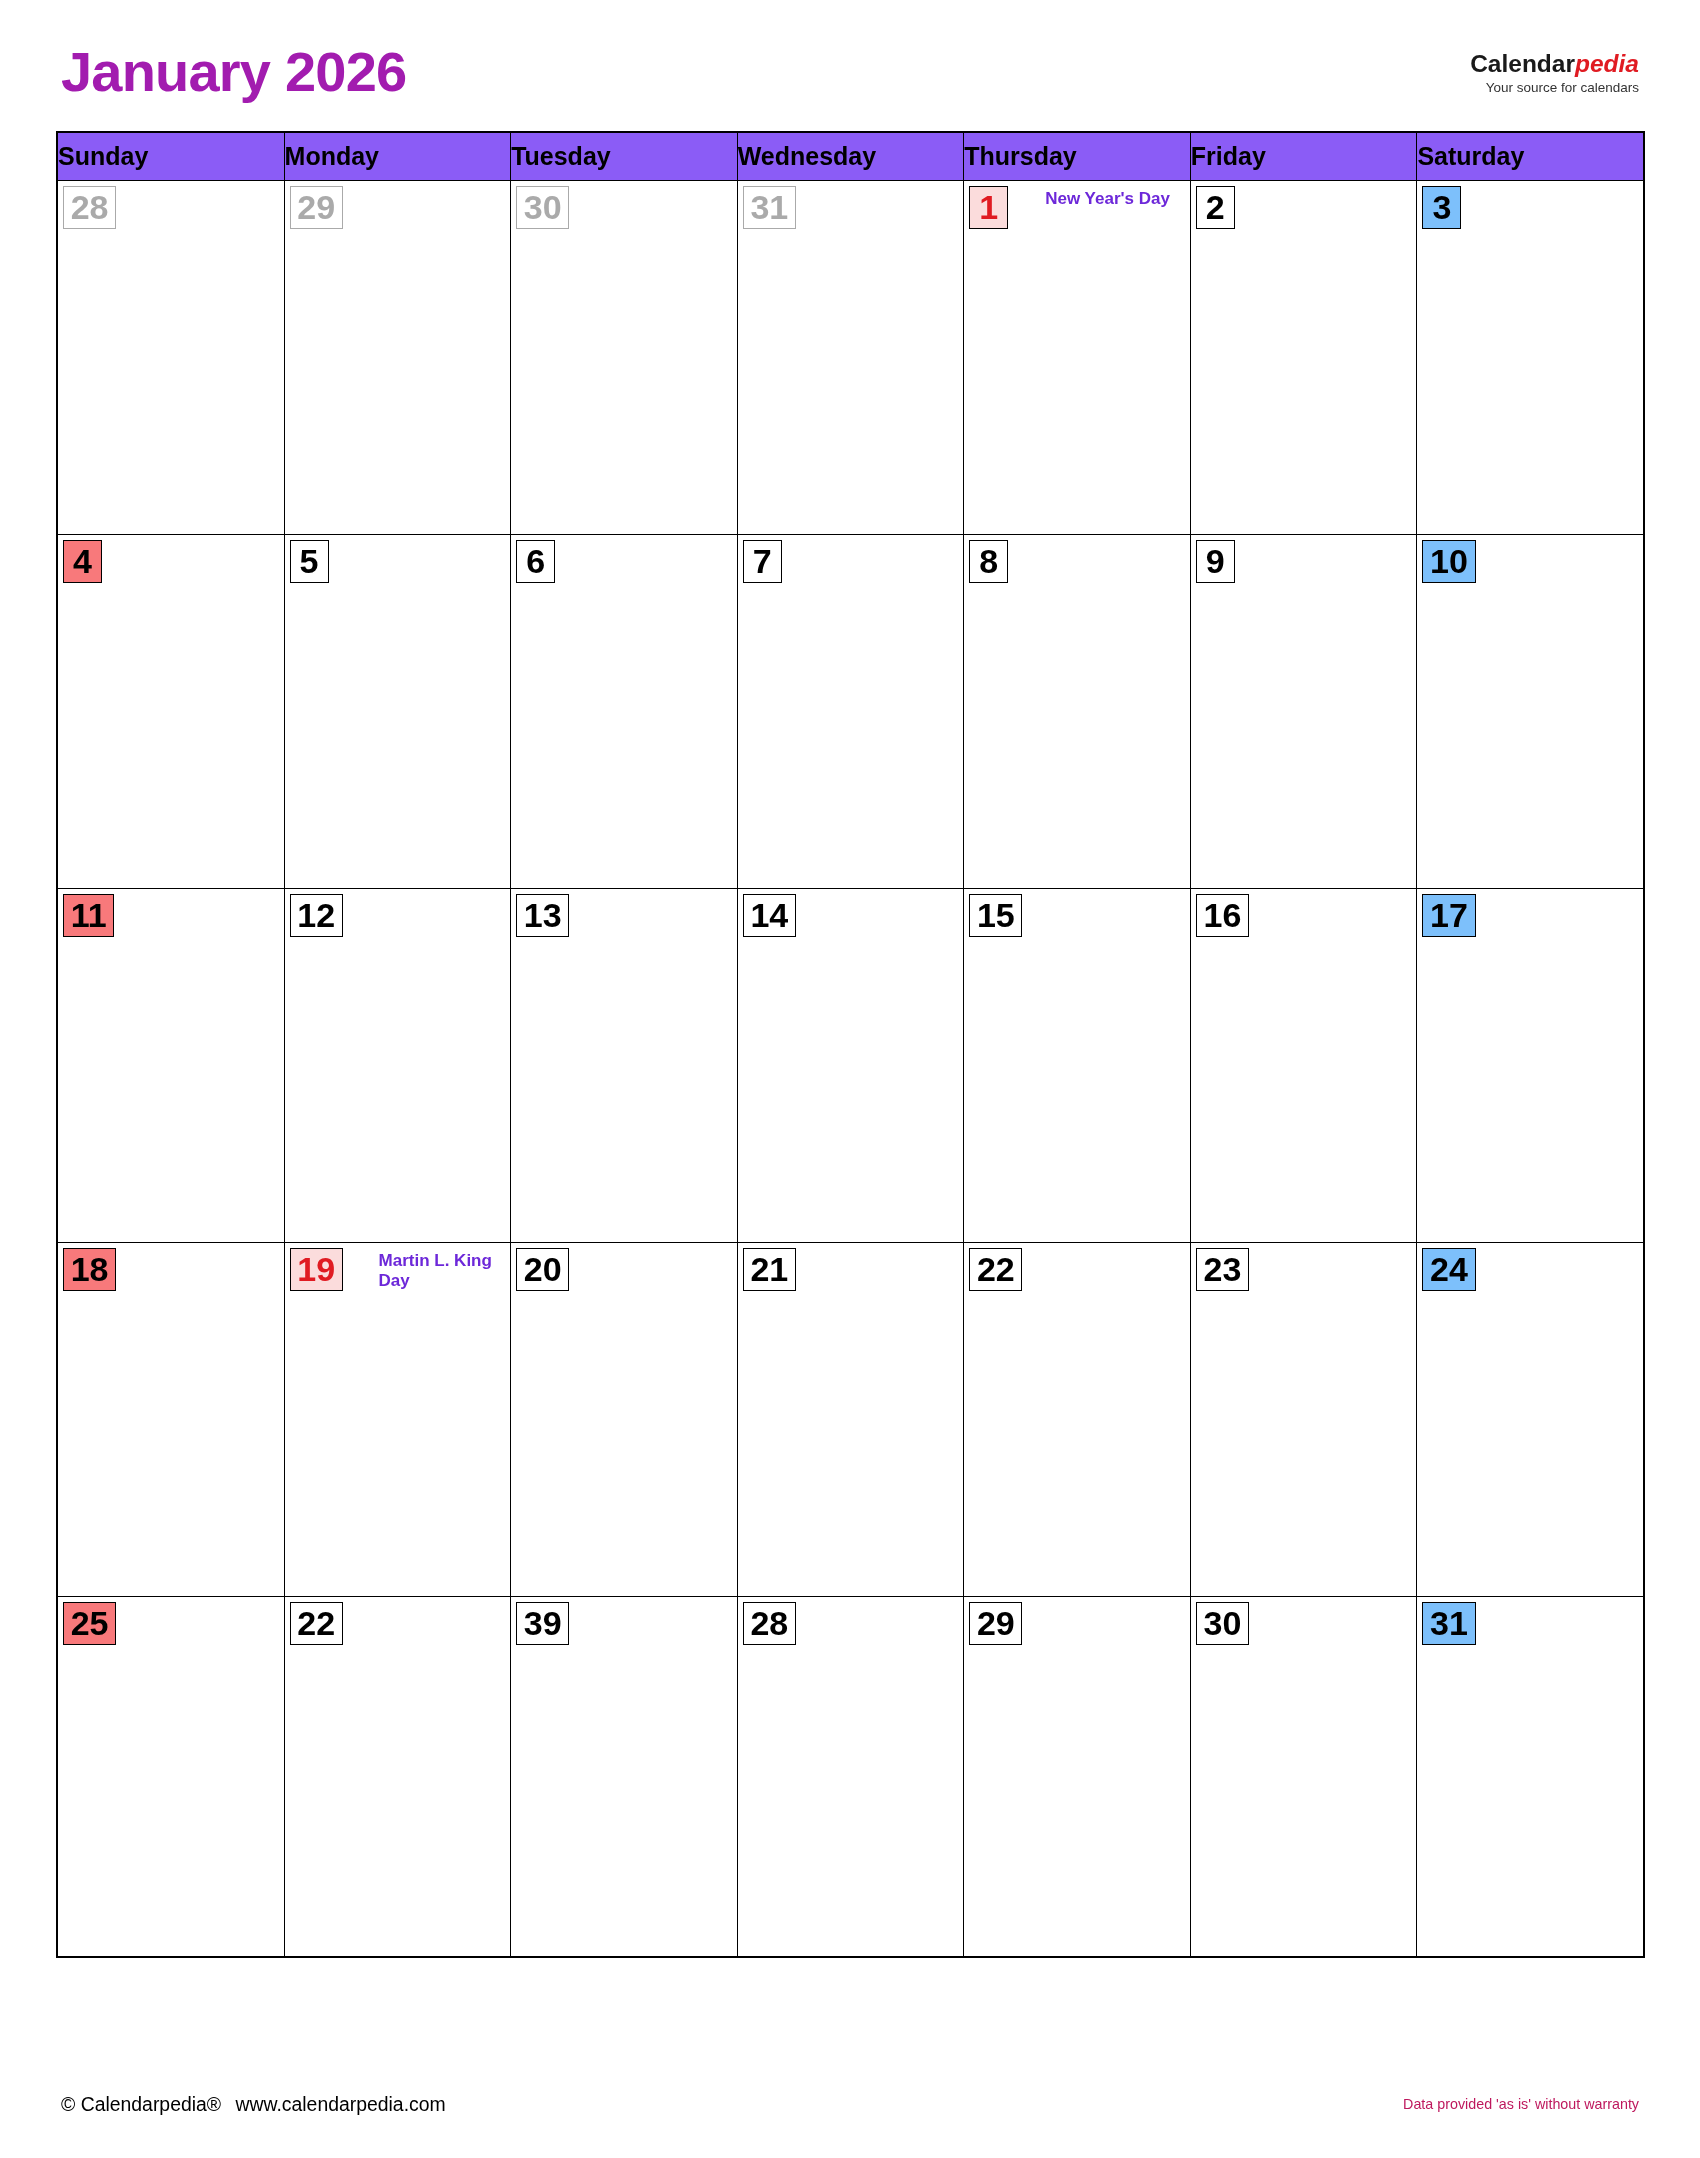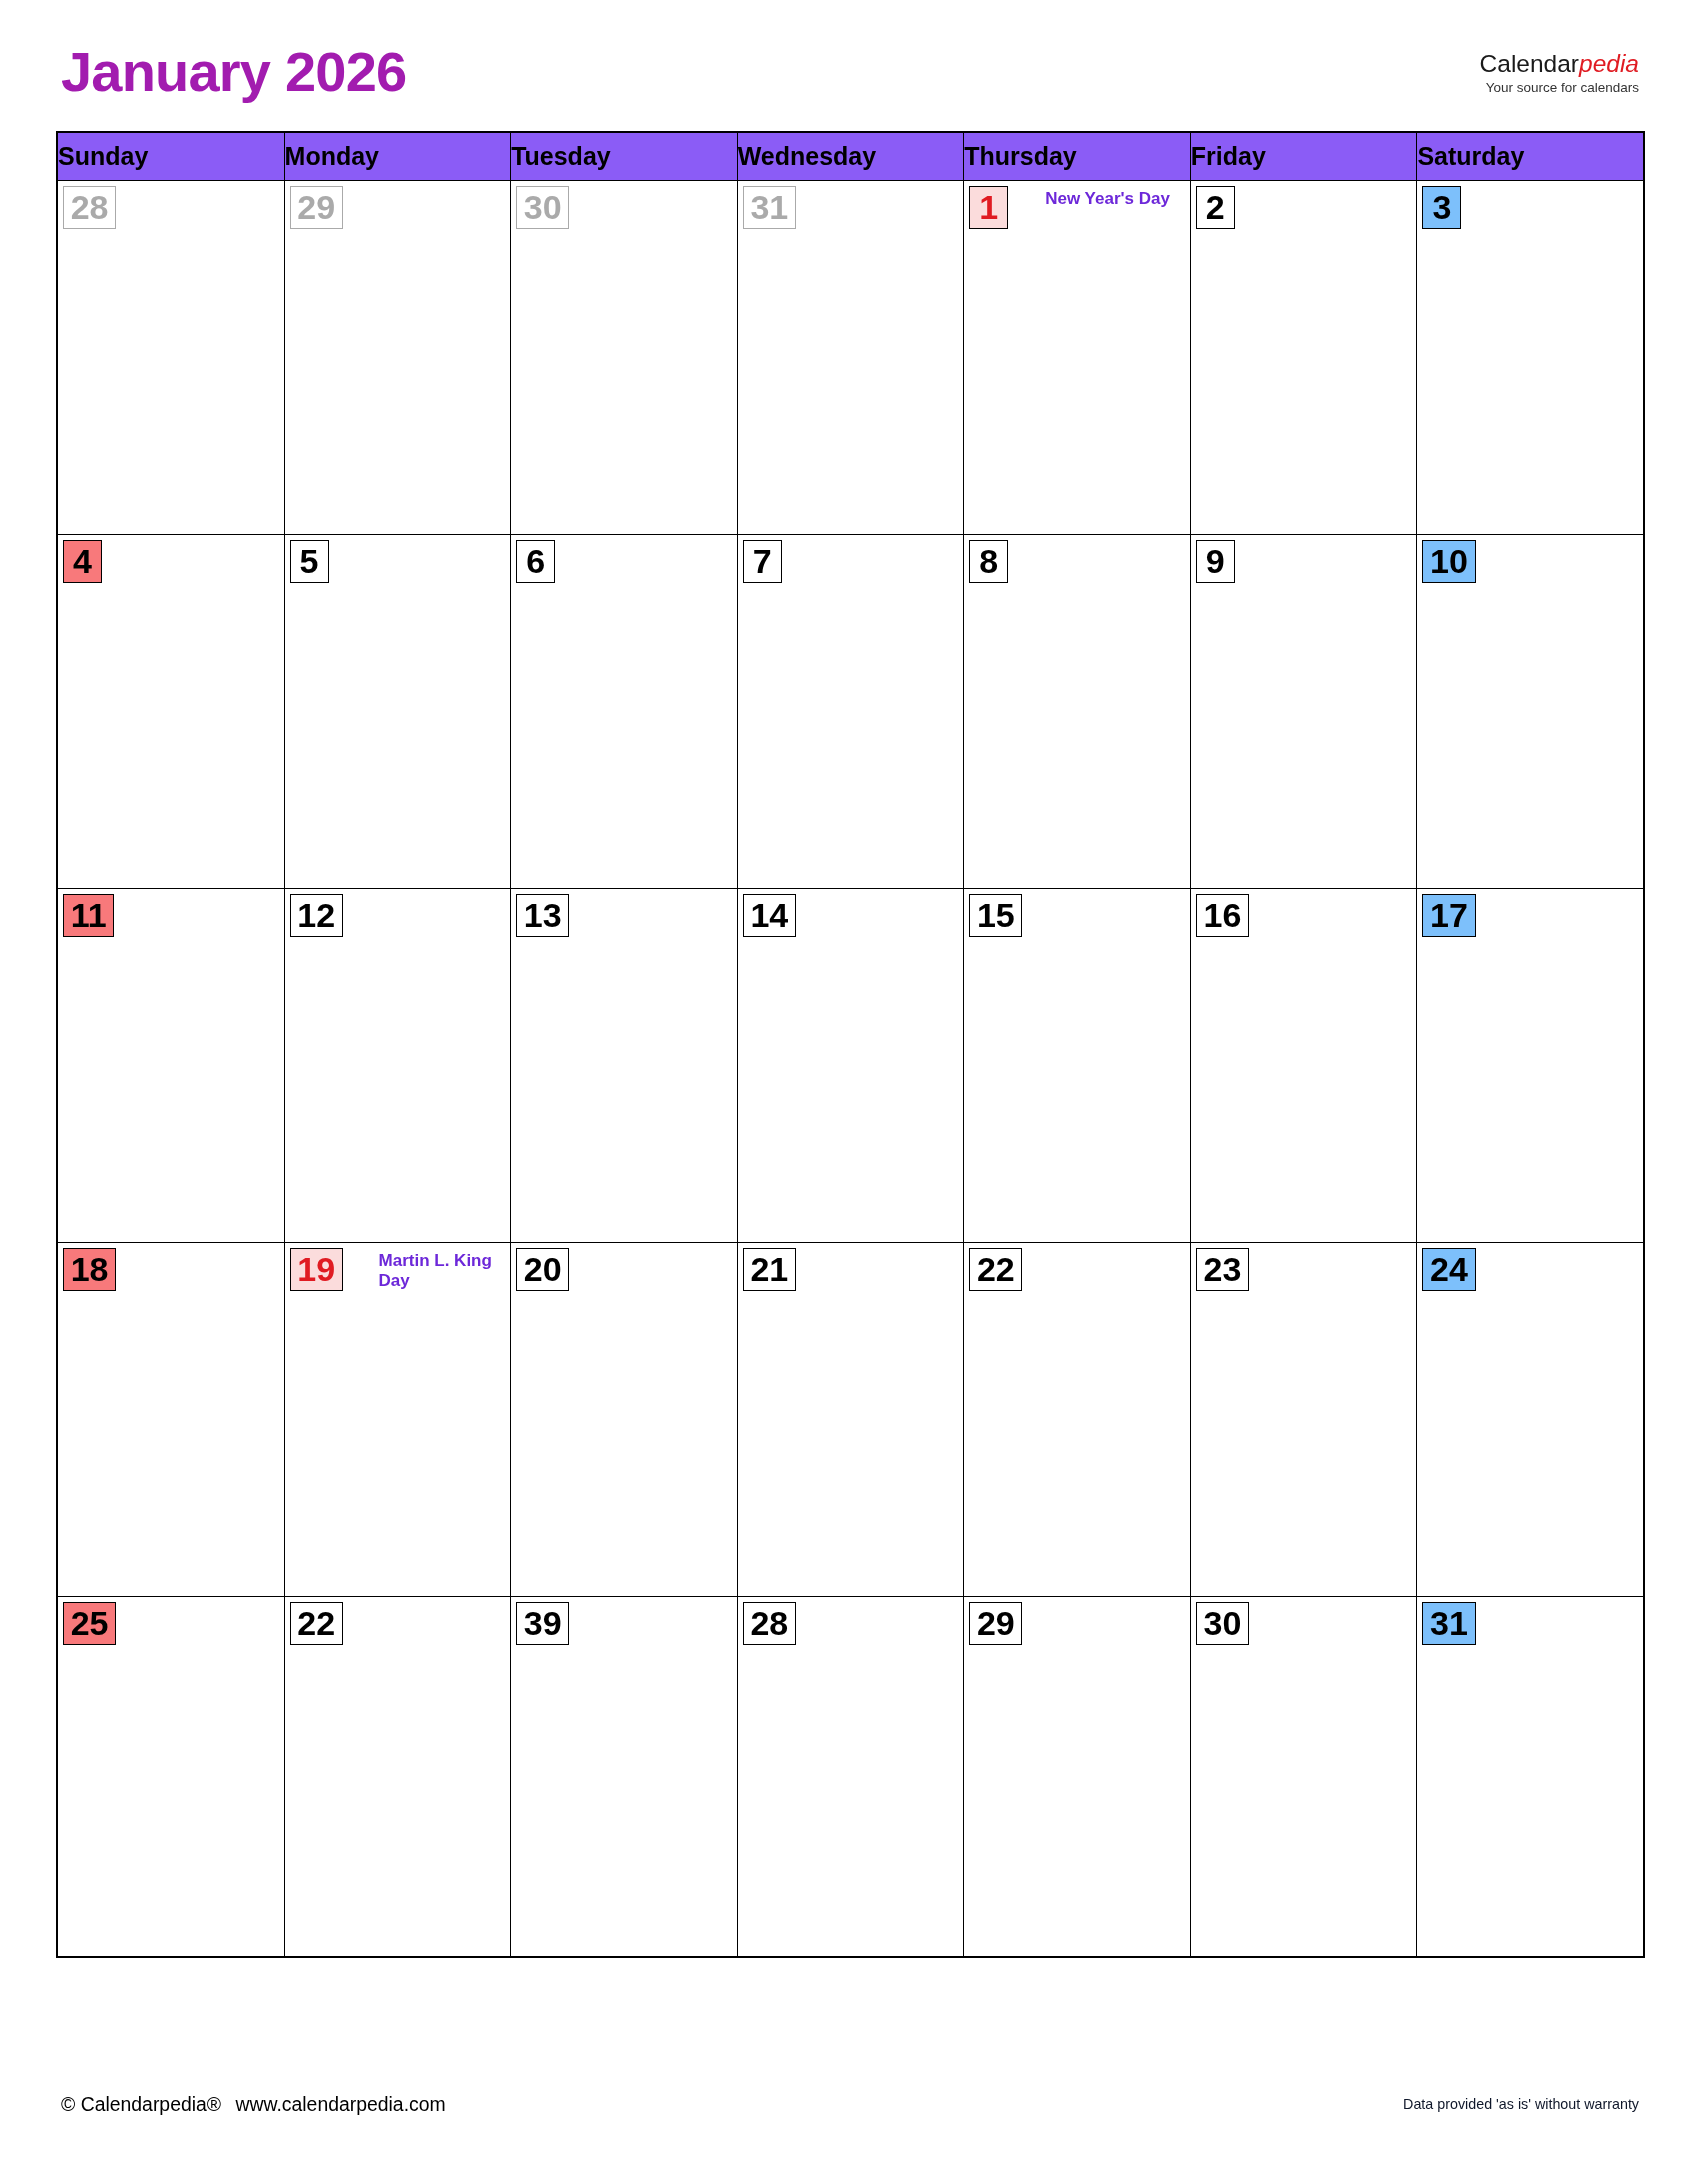--- a/index.html
+++ b/index.html
@@ -42,21 +42,21 @@
     white-space: nowrap;
   }
   .brand {
     position: absolute;
     right: 0;
     top: 17px;
     text-align: right;
   }
   .brand-line1 {
     font-size: 24.5px;
-    font-weight: normal;
+    font-weight: bold;
     color: #1a1a1a;
     line-height: 1.05;
     white-space: nowrap;
   }
   .brand-line1 .red {
     color: #e01b22;
     font-style: italic;
   }
   .brand-line2 {
     font-size: 13.5px;
@@ -168,21 +168,21 @@
     white-space: nowrap;
   }
   .footer-left .site {
     margin-left: 9px;
   }
   .footer-right {
     position: absolute;
     right: 0;
     top: 3.4px;
     font-size: 14.3px;
-    color: #0f172a;
+    color: #be185d;
     white-space: nowrap;
   }
 </style>
 </head>
 <body>
 
 <div class="page">
 
   <div class="header">
     <div class="title">January 2026</div>

